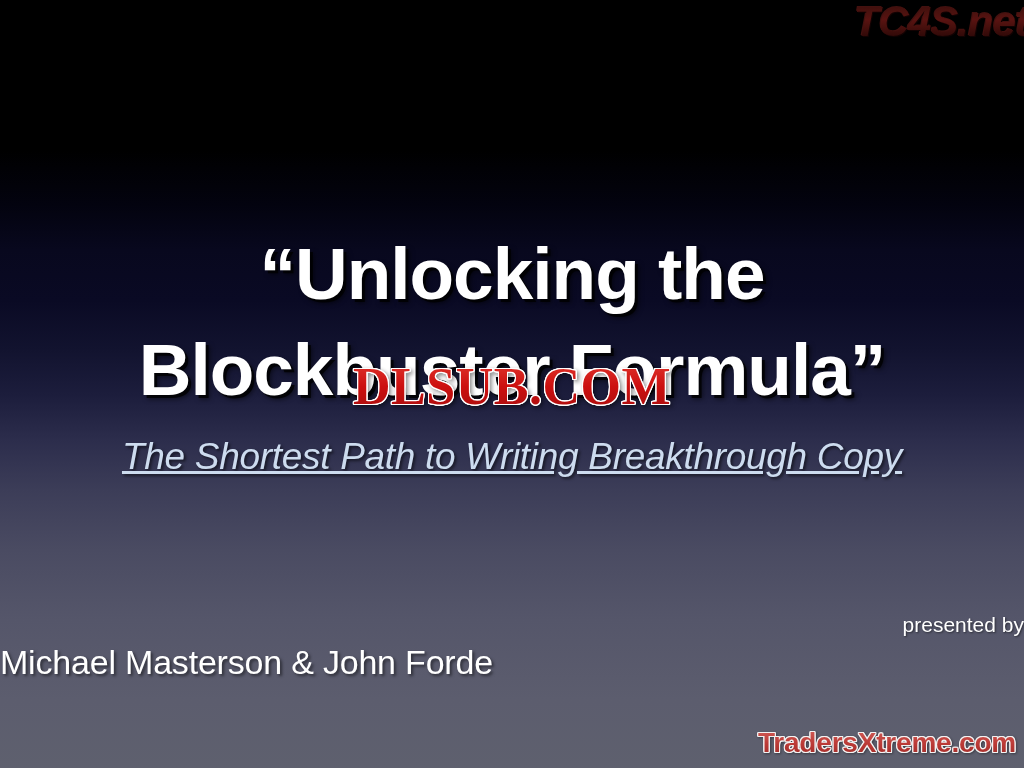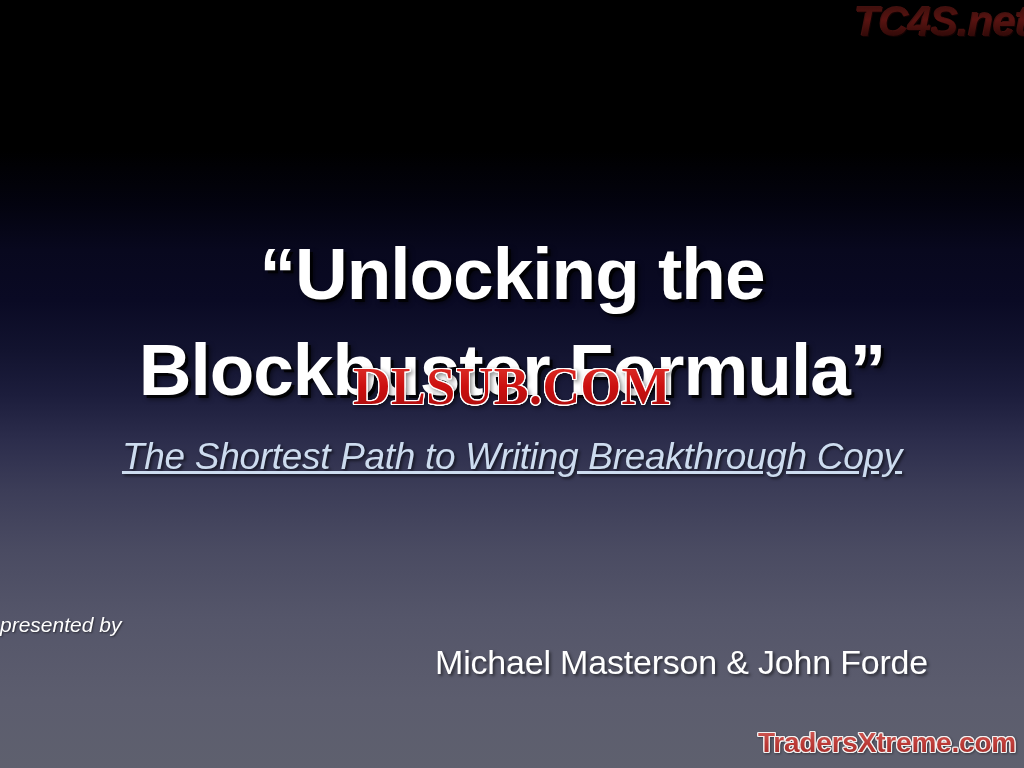--- a/index.html
+++ b/index.html
@@ -64,30 +64,29 @@
     white-space:nowrap;
     letter-spacing:-0.3px;
     text-shadow:2px 2px 3px rgba(0,0,0,0.55);
     text-decoration:underline;
   }
 
   
   #presented-by {
     position:absolute;
     top:613px; left:0; width:1024px;
-    text-align:left;
+    text-align:right;
     font-size:21px;
-    font-style:italic;
     color:#ffffff;
     text-shadow:1px 1px 2px rgba(0,0,0,0.5);
   }
   #presenters {
     position:absolute;
     top:643px; left:0; width:928px;
-    text-align:right;
+    text-align:left;
     font-size:34px;
     color:#ffffff;
     letter-spacing:-0.2px;
     text-shadow:2px 2px 3px rgba(0,0,0,0.5);
   }
 
   
   #wm-tc4s {
     position:absolute;
     top:1px; right:-4px;

